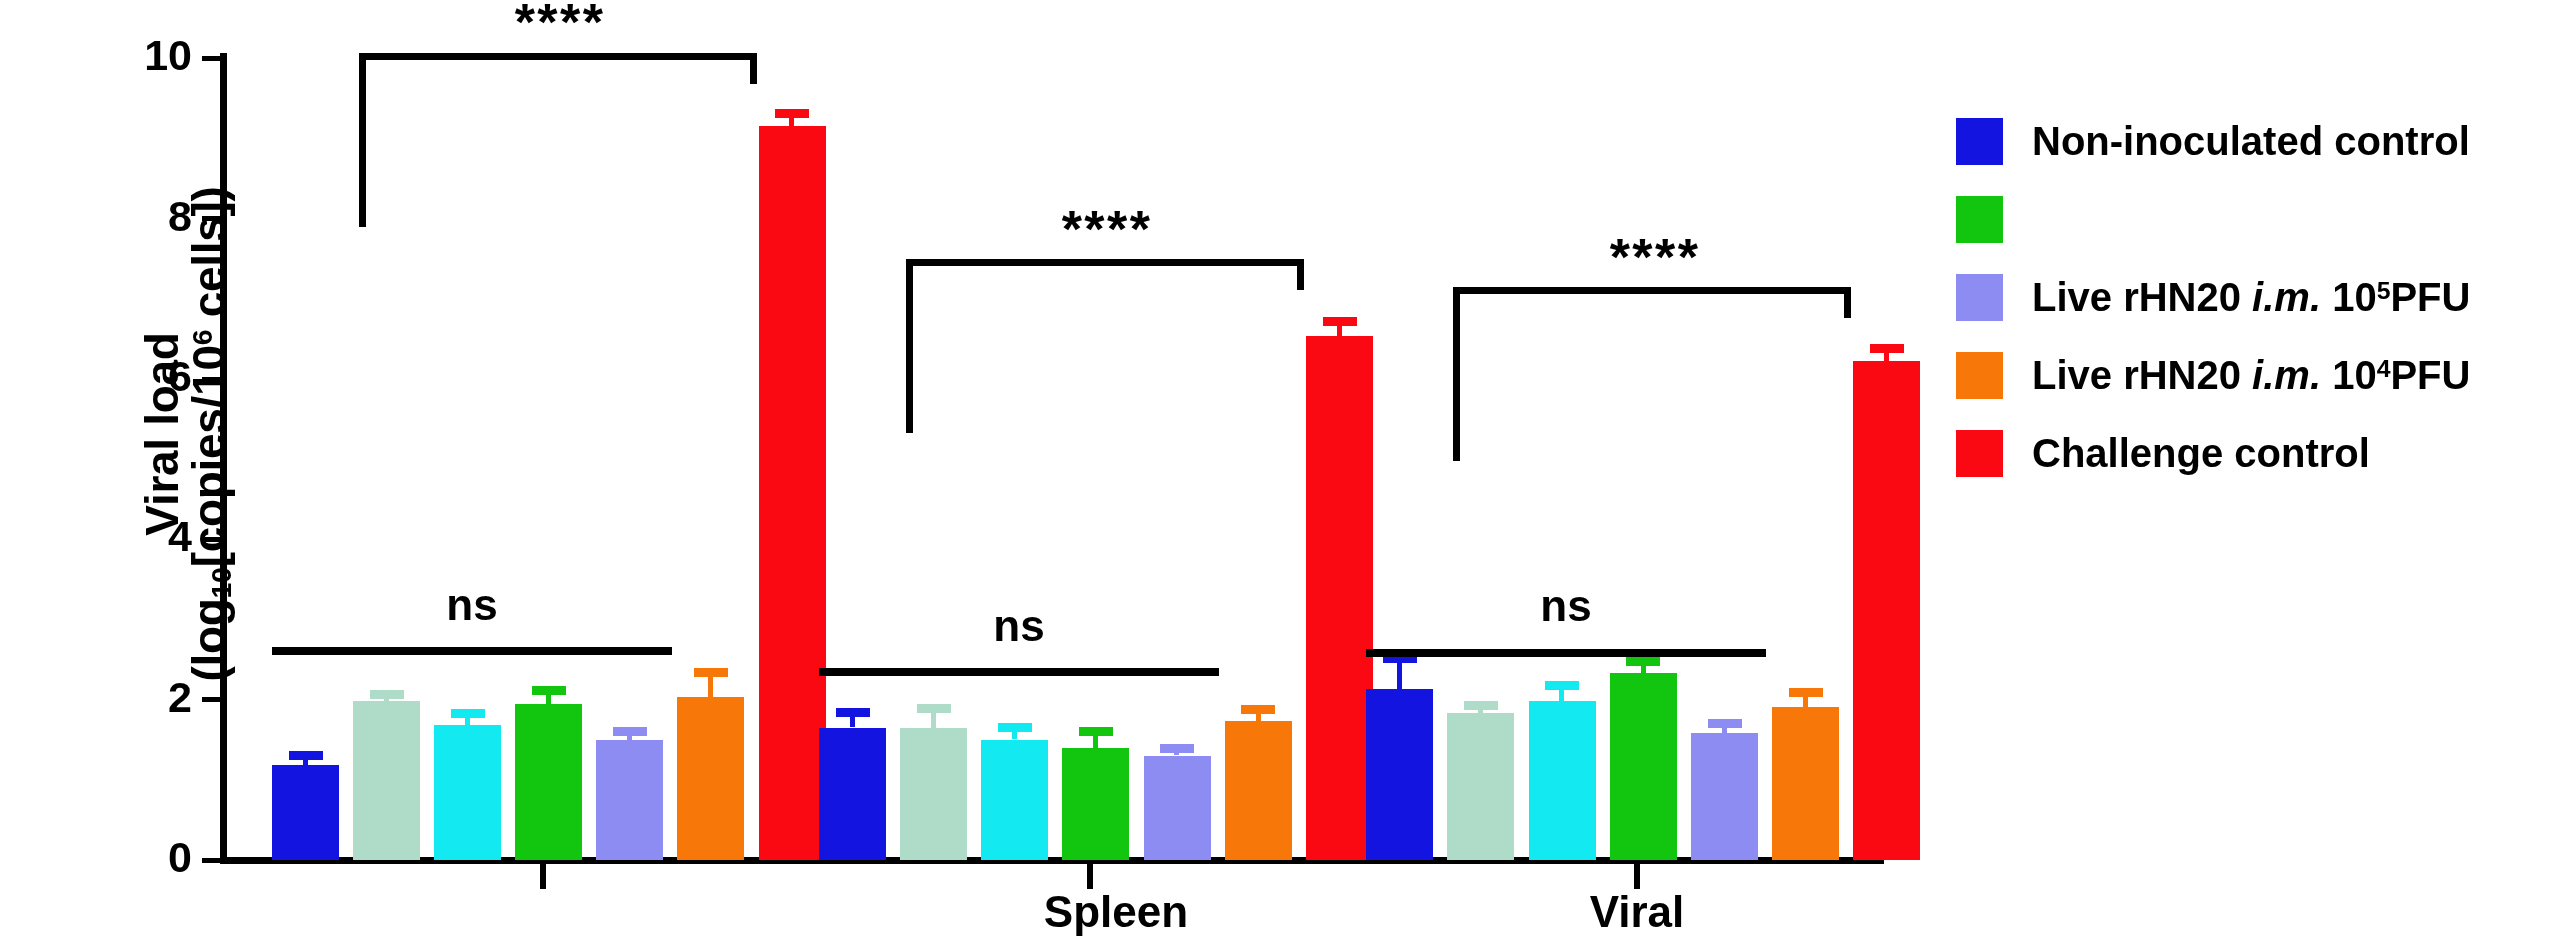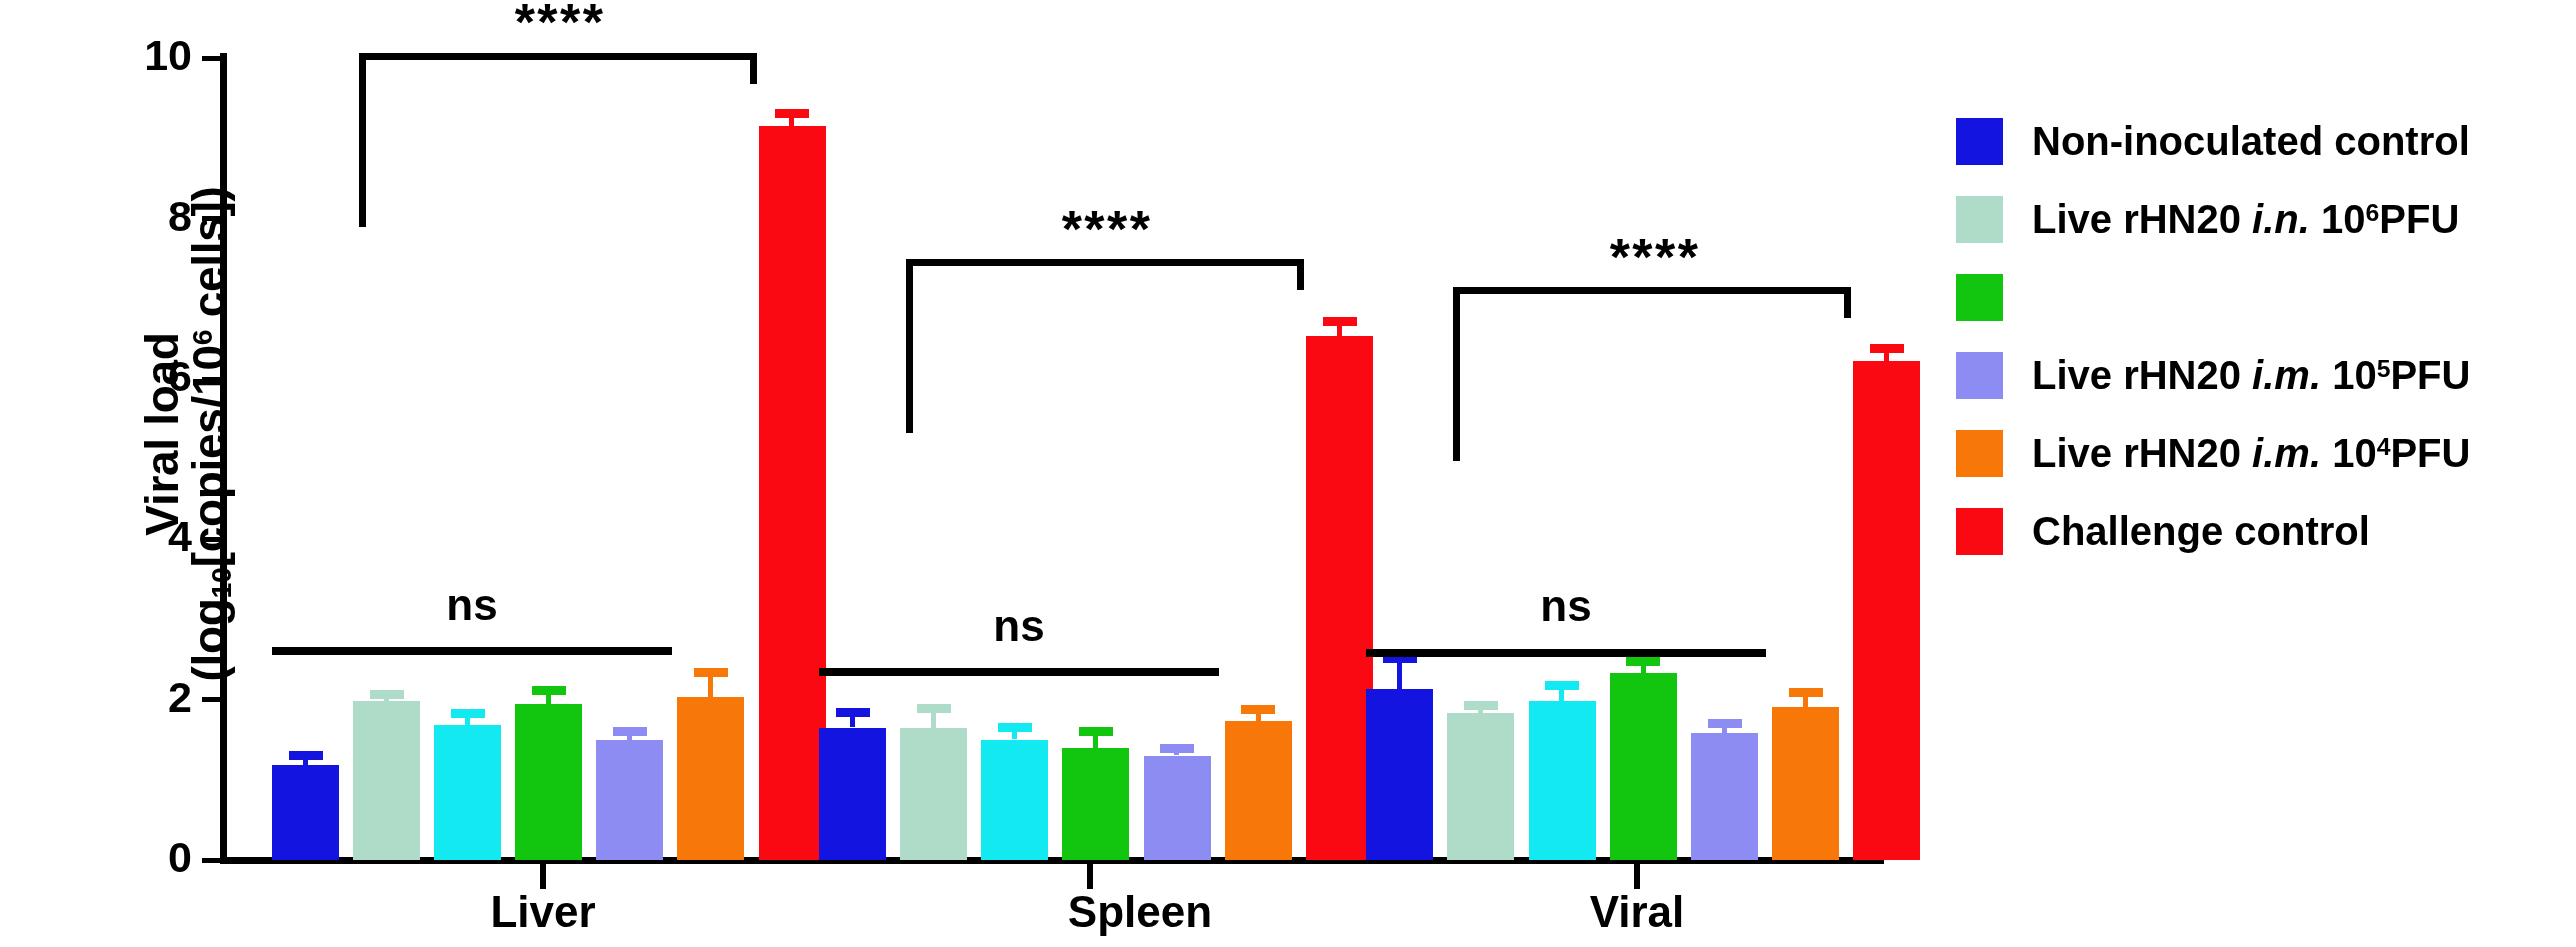--- a/index.html
+++ b/index.html
@@ -213,24 +213,23 @@
   <div class="ytick" style="top:377px"></div>
   <div class="ytick-label" style="top:355px; left:78px; width:114px;">6</div>
 
   <div class="ytick" style="top:216px"></div>
   <div class="ytick-label" style="top:195px; left:78px; width:114px;">8</div>
 
   <div class="ytick" style="top:56px"></div>
   <div class="ytick-label" style="top:34px; left:78px; width:114px;">10</div>
 
   <div class="xtick" style="left:540px"></div>
-  <div class="xlabel" style="left:423px">Liver</div>
 
   <div class="xtick" style="left:1087px"></div>
-  <div class="xlabel" style="left:1020px">Spleen</div>
+  <div class="xlabel" style="left:996px">Spleen</div>
 
   <div class="xtick" style="left:1634px"></div>
   <div class="xlabel" style="left:1517px">Viral</div>
 
   <div id="bars-layer">
       <div class="bar" style="left: 272px; top: 765px; width: 67px; height: 95px; background: rgb(20, 20, 224); color: rgb(20, 20, 224);"></div>
       <div class="errbar" style="left: 303px; top: 760px; height: 5.6px; background: rgb(20, 20, 224);"></div>
       <div class="errcap" style="left: 289px; top: 751px; background: rgb(20, 20, 224);"></div>
       <div class="bar" style="left: 353px; top: 701px; width: 67px; height: 159px; background: rgb(175, 220, 200); color: rgb(175, 220, 200);"></div>
       <div class="errbar" style="left: 384px; top: 699px; height: 2.4px; background: rgb(175, 220, 200);"></div>
@@ -317,24 +316,20 @@
 
   <div class="nsbar" style="left:1366px; top:649px; width:400px;"></div>
   <div class="siglabel" style="left:1485px; top:584px; width:162px;">ns</div>
 
   <div id="legend">
       <div class="legend-row">
         <span class="legend-swatch" style="background: rgb(20, 20, 224);"></span>
         <span class="legend-text">Non-inoculated control</span>
       </div>
       <div class="legend-row">
-        <span class="legend-swatch" style="background: rgb(175, 220, 200);"></span>
-        <span class="legend-text"><span>Live rHN20 </span><i>i.n.</i><span> 10</span><sup>6</sup><span>PFU</span></span>
-      </div>
-      <div class="legend-row">
         <span class="legend-swatch" style="background: rgb(18, 197, 14);"></span>
       </div>
       <div class="legend-row">
         <span class="legend-swatch" style="background: rgb(140, 140, 242);"></span>
         <span class="legend-text"><span>Live rHN20 </span><i>i.m.</i><span> 10</span><sup>5</sup><span>PFU</span></span>
       </div>
       <div class="legend-row">
         <span class="legend-swatch" style="background: rgb(248, 119, 9);"></span>
         <span class="legend-text"><span>Live rHN20 </span><i>i.m.</i><span> 10</span><sup>4</sup><span>PFU</span></span>
       </div>

